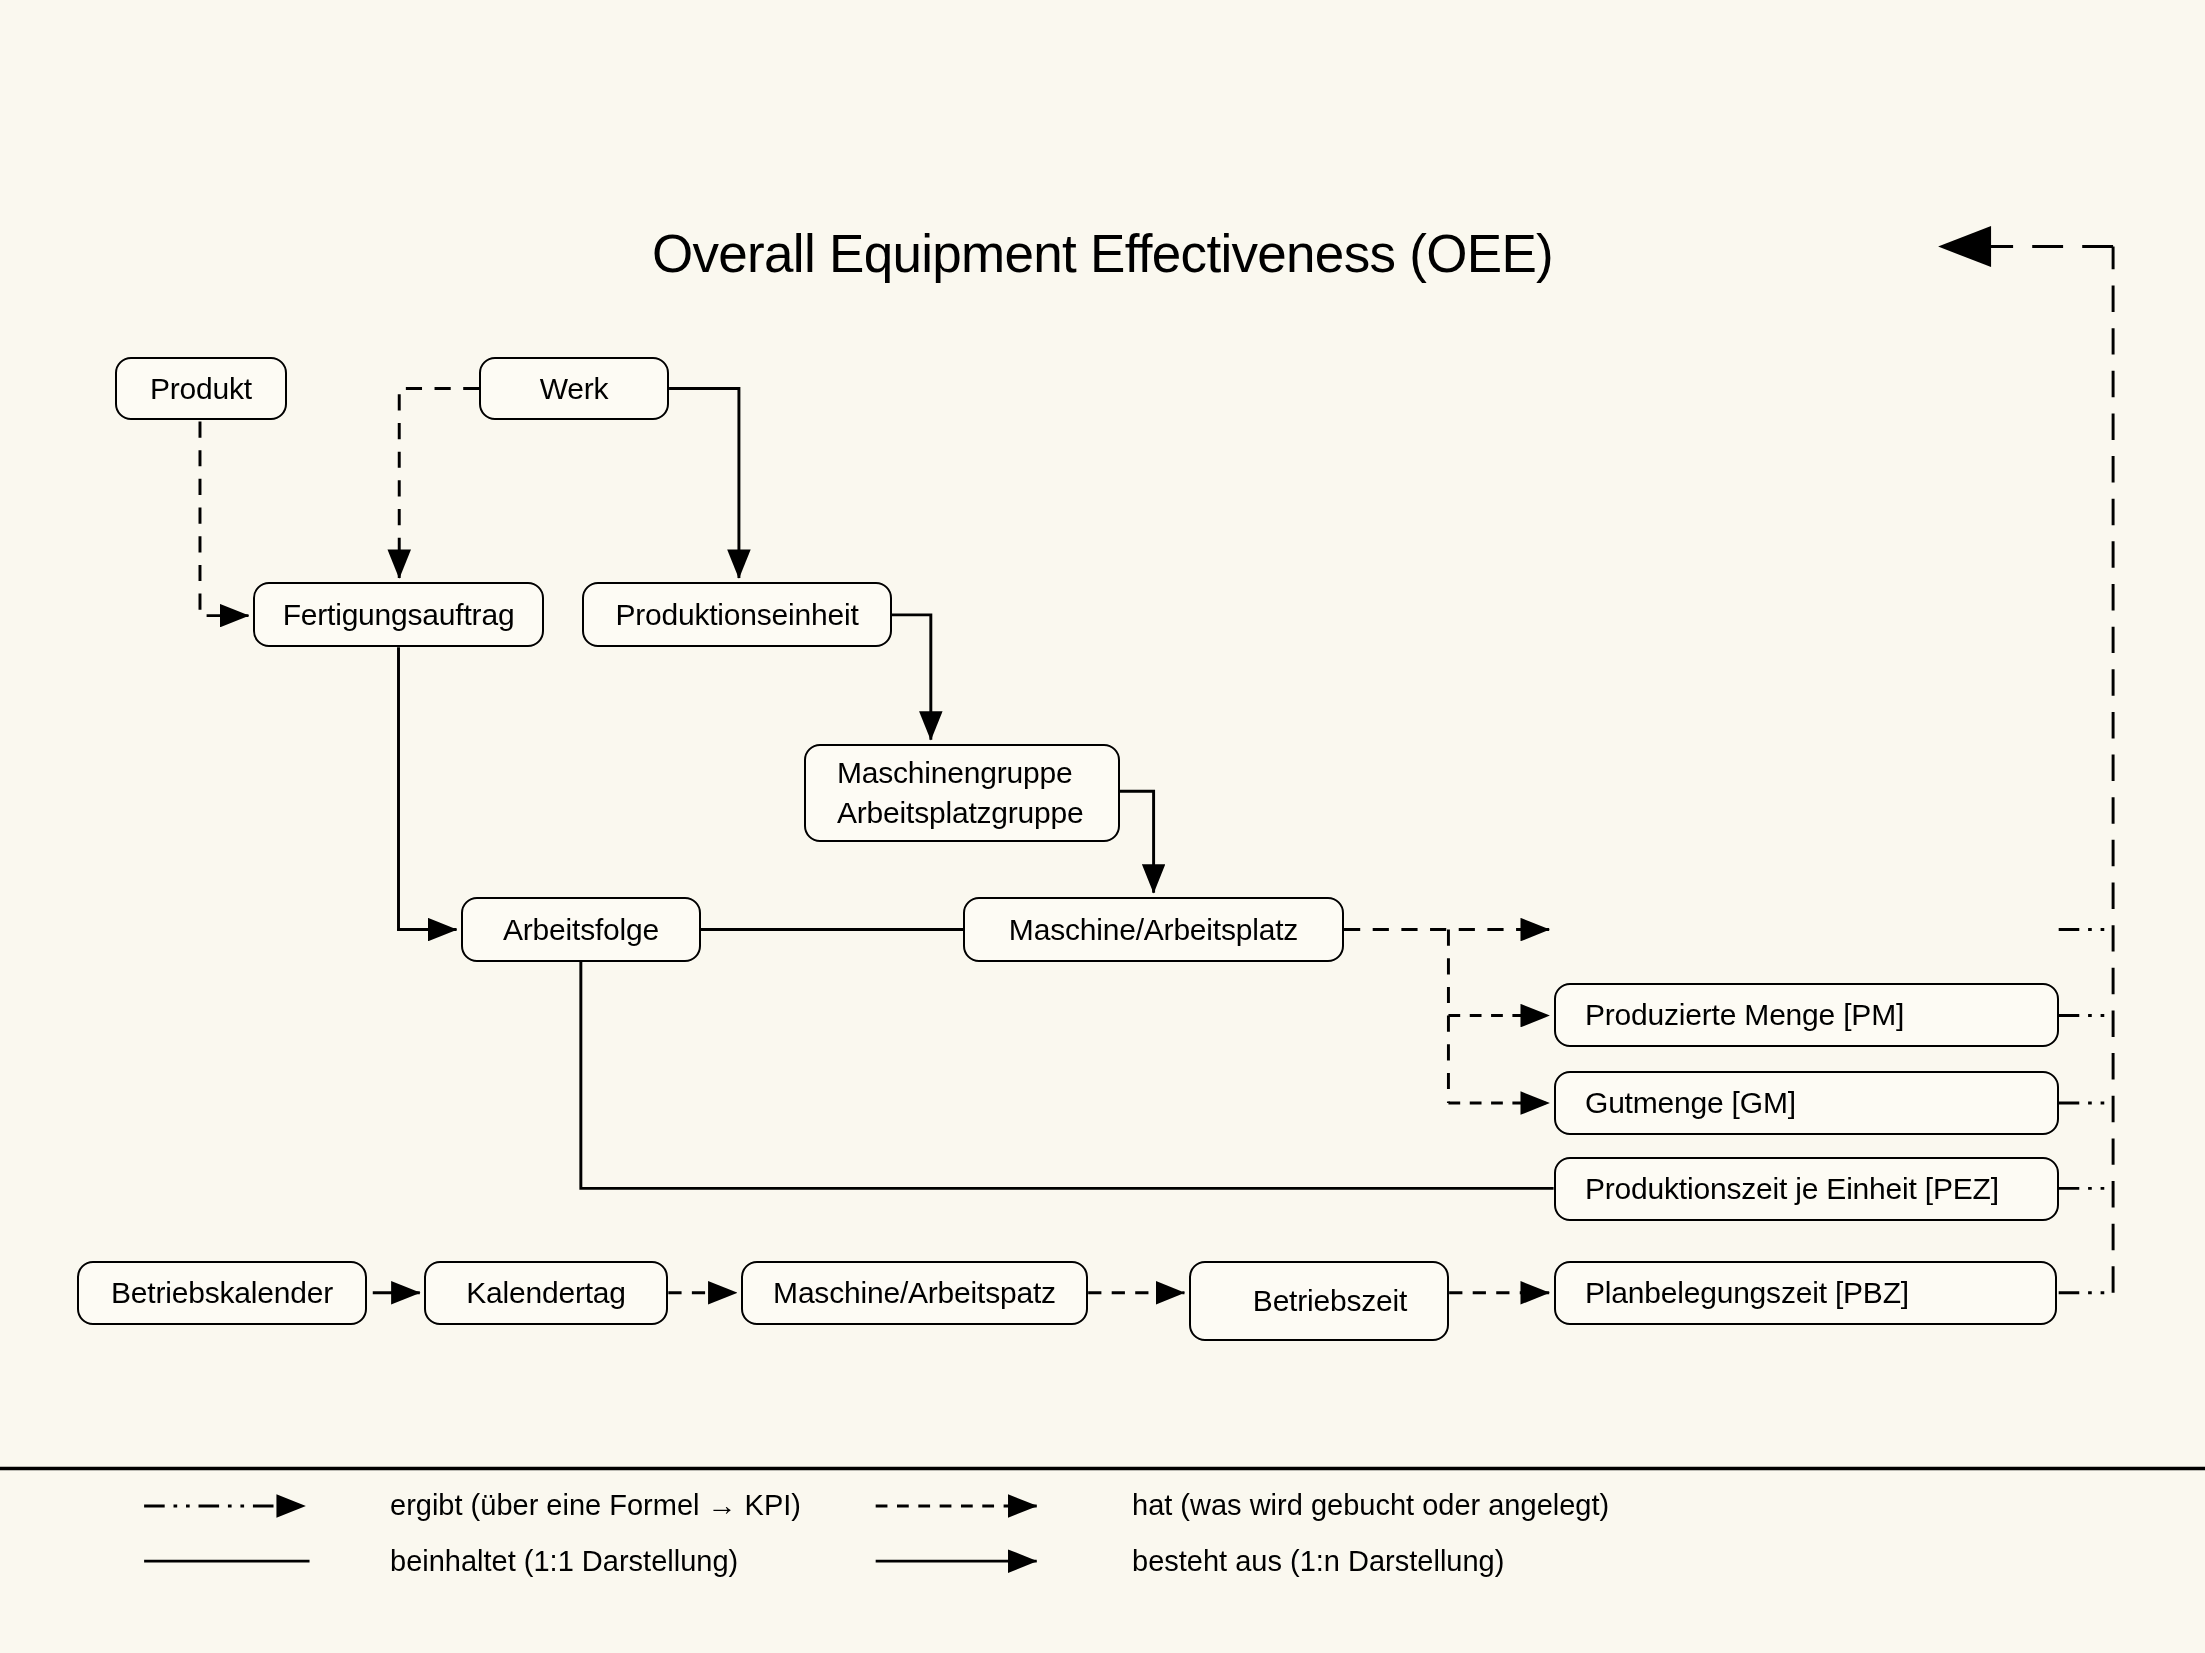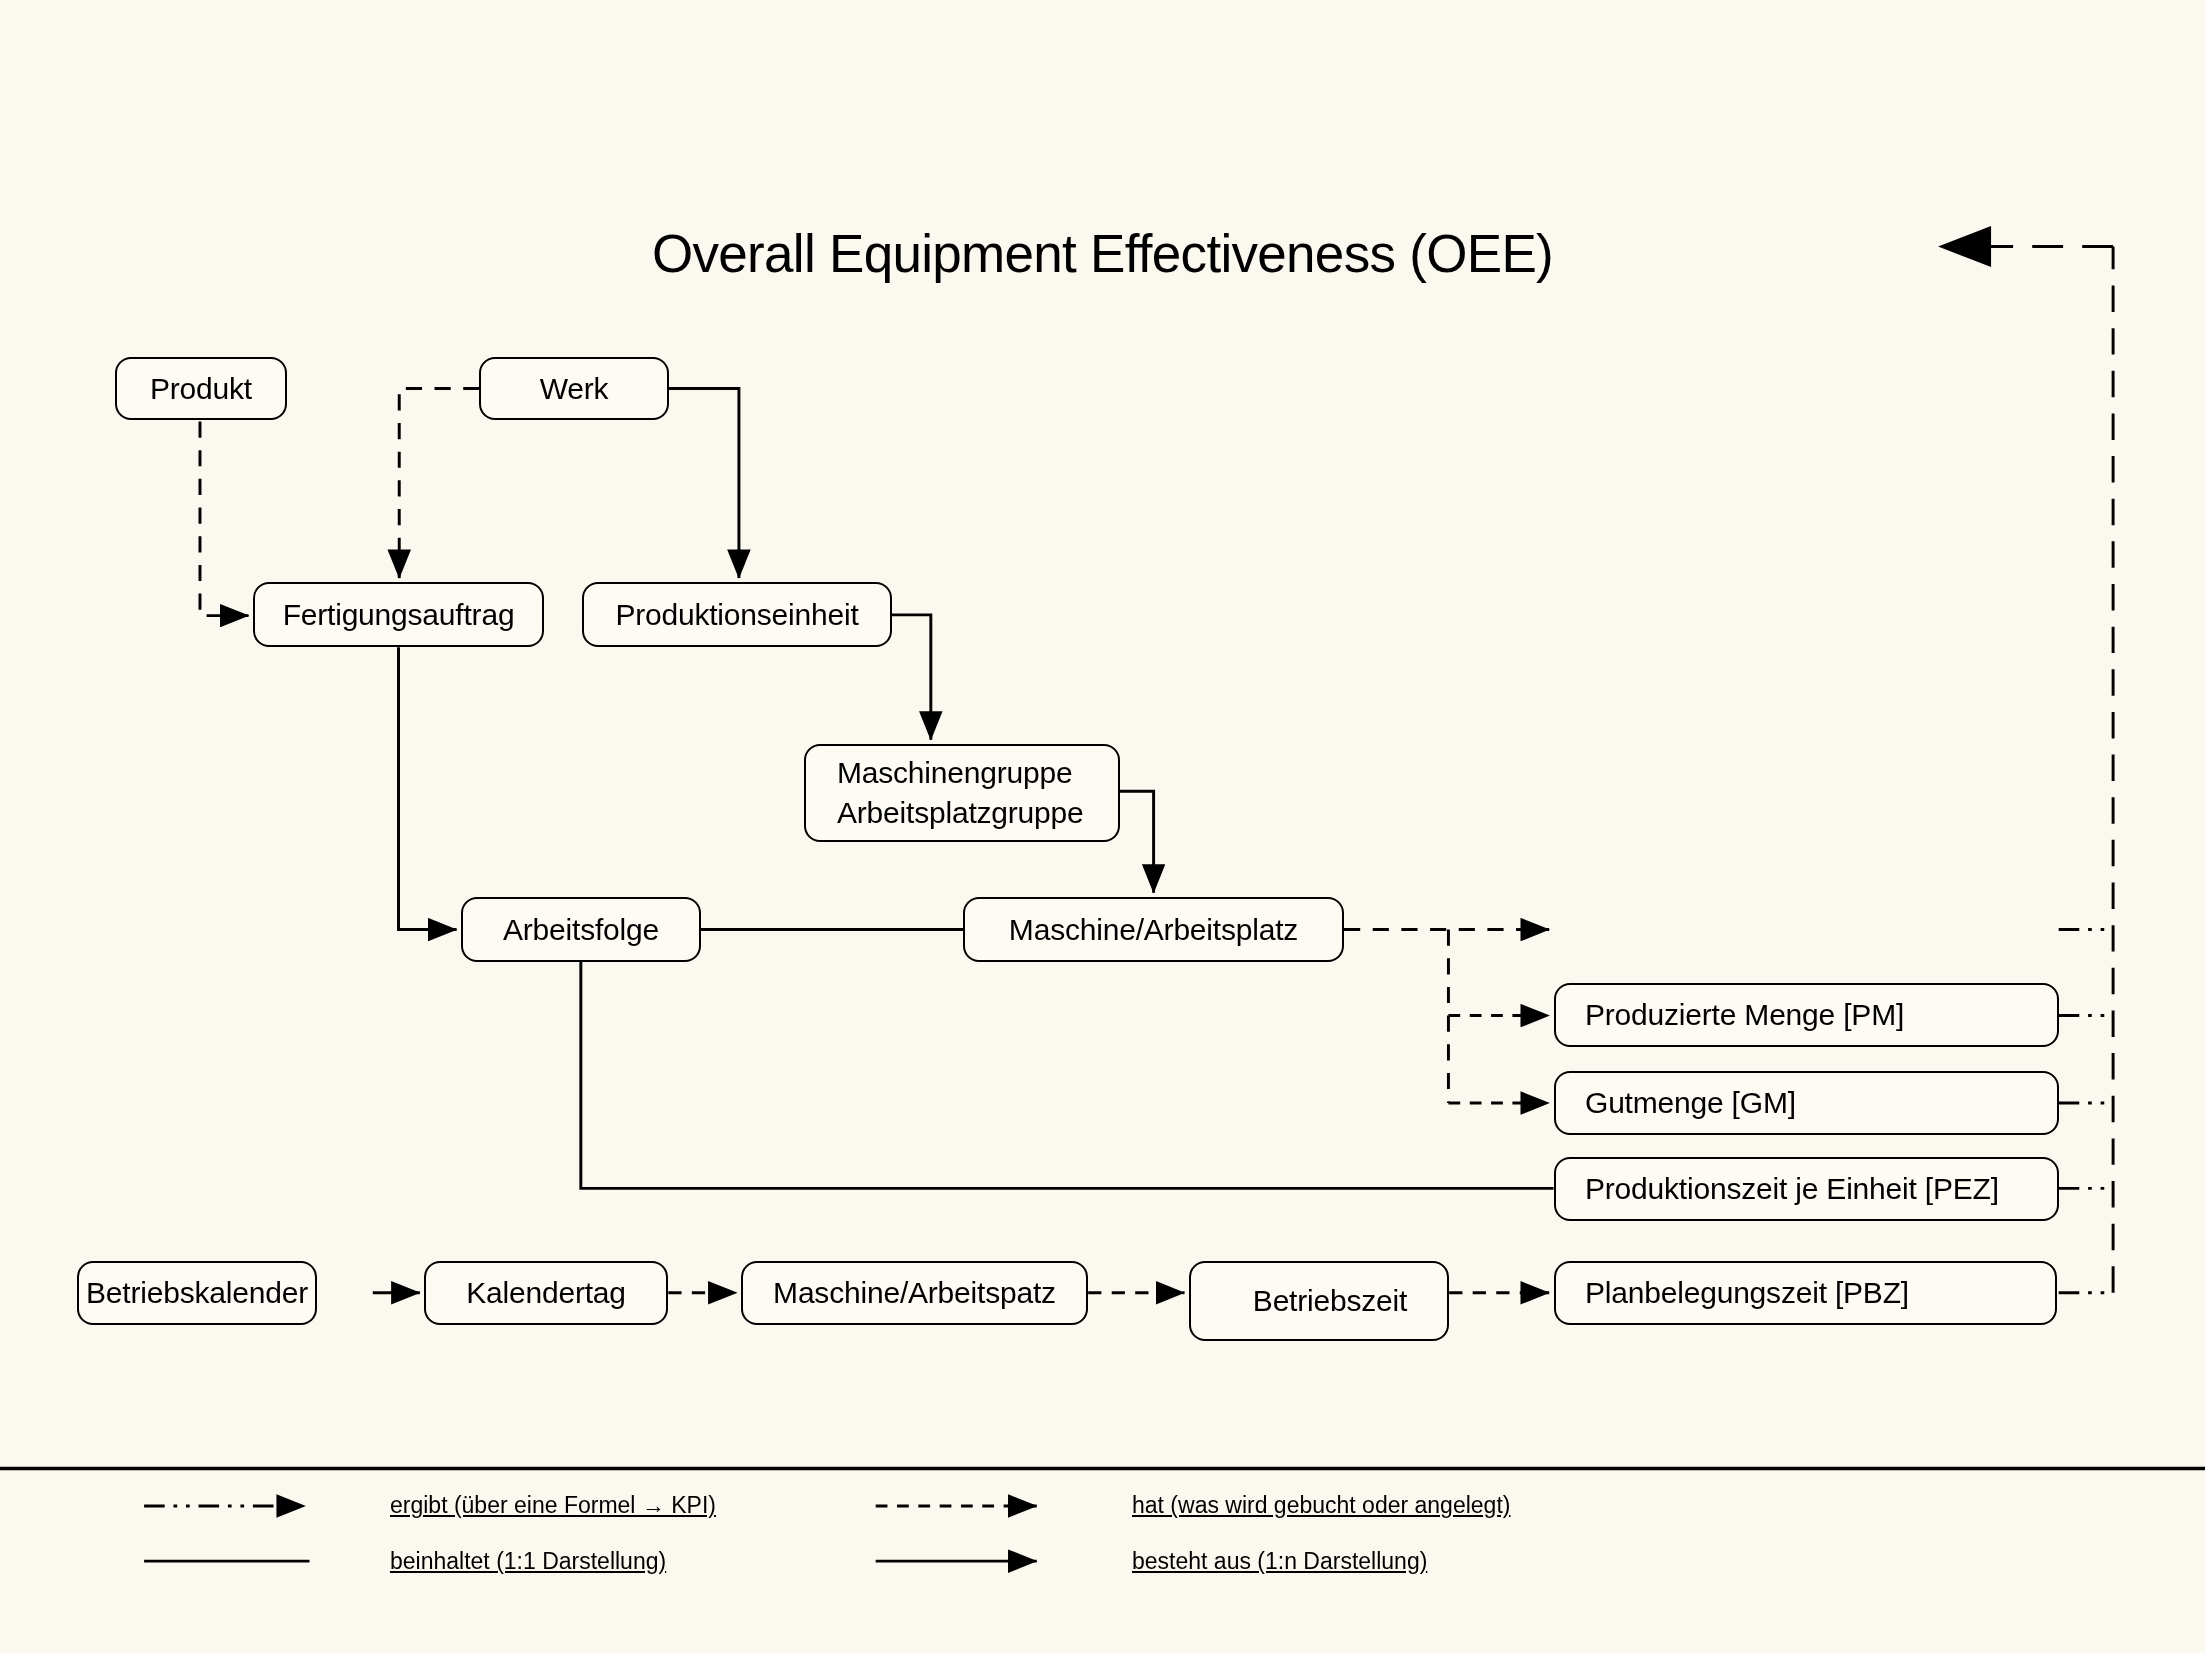--- a/index.html
+++ b/index.html
@@ -27,22 +27,22 @@
     white-space:nowrap;
     line-height:1.2;
   }
   .node.left{justify-content:flex-start;padding-left:29px;}
   .node.two-line{flex-direction:column;align-items:flex-start;justify-content:center;padding-left:31px;line-height:1.32;}
   #title{
     position:absolute;left:588px;top:223px;width:1029px;
     text-align:center;font-size:53px;letter-spacing:-0.7px;
   }
   .legend-label{
-    position:absolute;font-size:23px;white-space:nowrap;
-    height:41px;line-height:41px;text-decoration:underline;
+    position:absolute;font-size:29px;white-space:nowrap;
+    height:41px;line-height:41px;
   }
 </style>
 </head>
 <body>
 
 <div id="canvas">
 
   <svg id="wires" width="2205" height="1654" viewBox="0 0 2999 2249">
     <defs>
       <marker id="arr" markerUnits="userSpaceOnUse" markerWidth="40" markerHeight="32" refX="39" refY="16" orient="auto">
@@ -130,21 +130,21 @@
   </div>
 
   <div class="node left" style="left:1554px;top:1071px;width:505px;height:64px;">
     <span>Gutmenge [GM]</span>
   </div>
 
   <div class="node left" style="left:1554px;top:1157px;width:505px;height:64px;">
     <span>Produktionszeit je Einheit [PEZ]</span>
   </div>
 
-  <div class="node" style="left:77px;top:1261px;width:240px;height:64px;">
+  <div class="node" style="left:77px;top:1261px;width:290px;height:64px;">
     <span>Betriebskalender</span>
   </div>
 
   <div class="node" style="left:424px;top:1261px;width:244px;height:64px;">
     <span>Kalendertag</span>
   </div>
 
   <div class="node" style="left:741px;top:1261px;width:347px;height:64px;">
     <span>Maschine/Arbeitspatz</span>
   </div>

